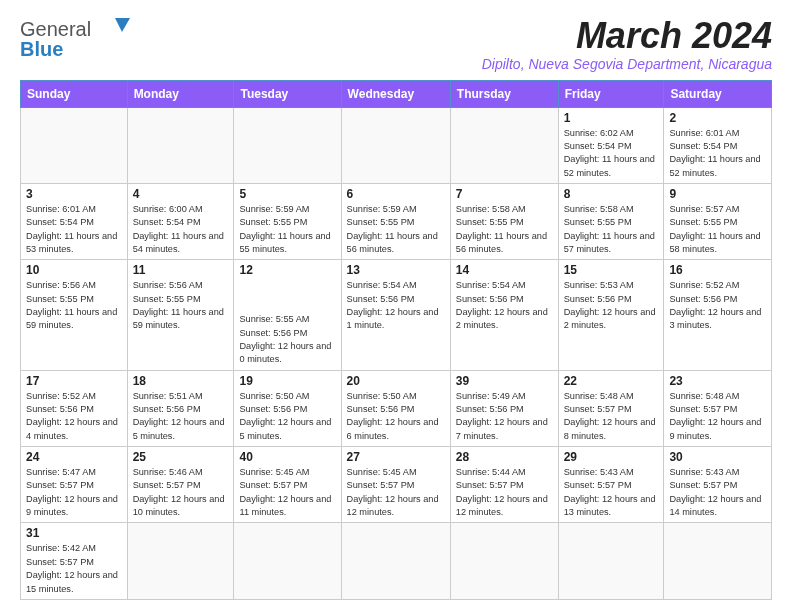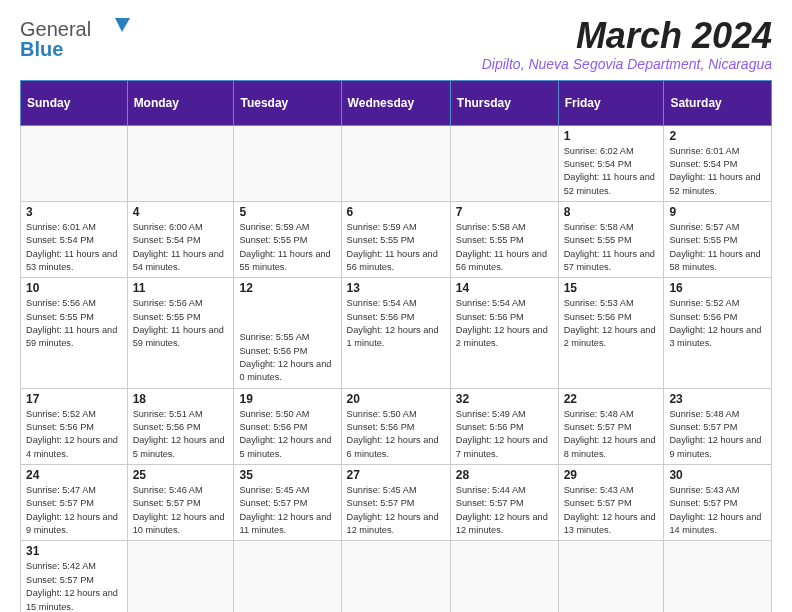--- a/index.html
+++ b/index.html
@@ -38,25 +38,25 @@
     .subtitle {
       font-size: 14px;
       color: #8b5cf6;
     }
     .calendar {
       width: 100%;
       border-collapse: collapse;
       border: 1px solid #ccc;
     }
     .calendar th {
-      background: #4c1d95;
+      background: #8b5cf6;
       color: #fff;
       font-size: 12px;
       font-weight: bold;
-      padding: 15px 6px;
+      padding: 6px 6px;
       text-align: left;
       border: 1px solid #5090cc;
     }
     .calendar td {
       vertical-align: top;
       font-size: 9.5px;
       color: #333;
       padding: 3px 5px;
       border: 1px solid #ccc;
       width: 113px;
@@ -239,21 +239,21 @@
 Sunset: 5:56 PM
 Daylight: 12 hours and 5 minutes.</div>
           </td>
           <td>
             <span class="day-num">20</span>
             <div class="day-info" style="white-space: pre-line;">Sunrise: 5:50 AM
 Sunset: 5:56 PM
 Daylight: 12 hours and 6 minutes.</div>
           </td>
           <td>
-            <span class="day-num">32</span>
+            <span class="day-num">39</span>
             <div class="day-info" style="white-space: pre-line;">Sunrise: 5:49 AM
 Sunset: 5:56 PM
 Daylight: 12 hours and 7 minutes.</div>
           </td>
           <td>
             <span class="day-num">22</span>
             <div class="day-info" style="white-space: pre-line;">Sunrise: 5:48 AM
 Sunset: 5:57 PM
 Daylight: 12 hours and 8 minutes.</div>
           </td>
@@ -271,21 +271,21 @@
 Sunset: 5:57 PM
 Daylight: 12 hours and 9 minutes.</div>
           </td>
           <td>
             <span class="day-num">25</span>
             <div class="day-info" style="white-space: pre-line;">Sunrise: 5:46 AM
 Sunset: 5:57 PM
 Daylight: 12 hours and 10 minutes.</div>
           </td>
           <td>
-            <span class="day-num">35</span>
+            <span class="day-num">40</span>
             <div class="day-info" style="white-space: pre-line;">Sunrise: 5:45 AM
 Sunset: 5:57 PM
 Daylight: 12 hours and 11 minutes.</div>
           </td>
           <td>
             <span class="day-num">27</span>
             <div class="day-info" style="white-space: pre-line;">Sunrise: 5:45 AM
 Sunset: 5:57 PM
 Daylight: 12 hours and 12 minutes.</div>
           </td>

